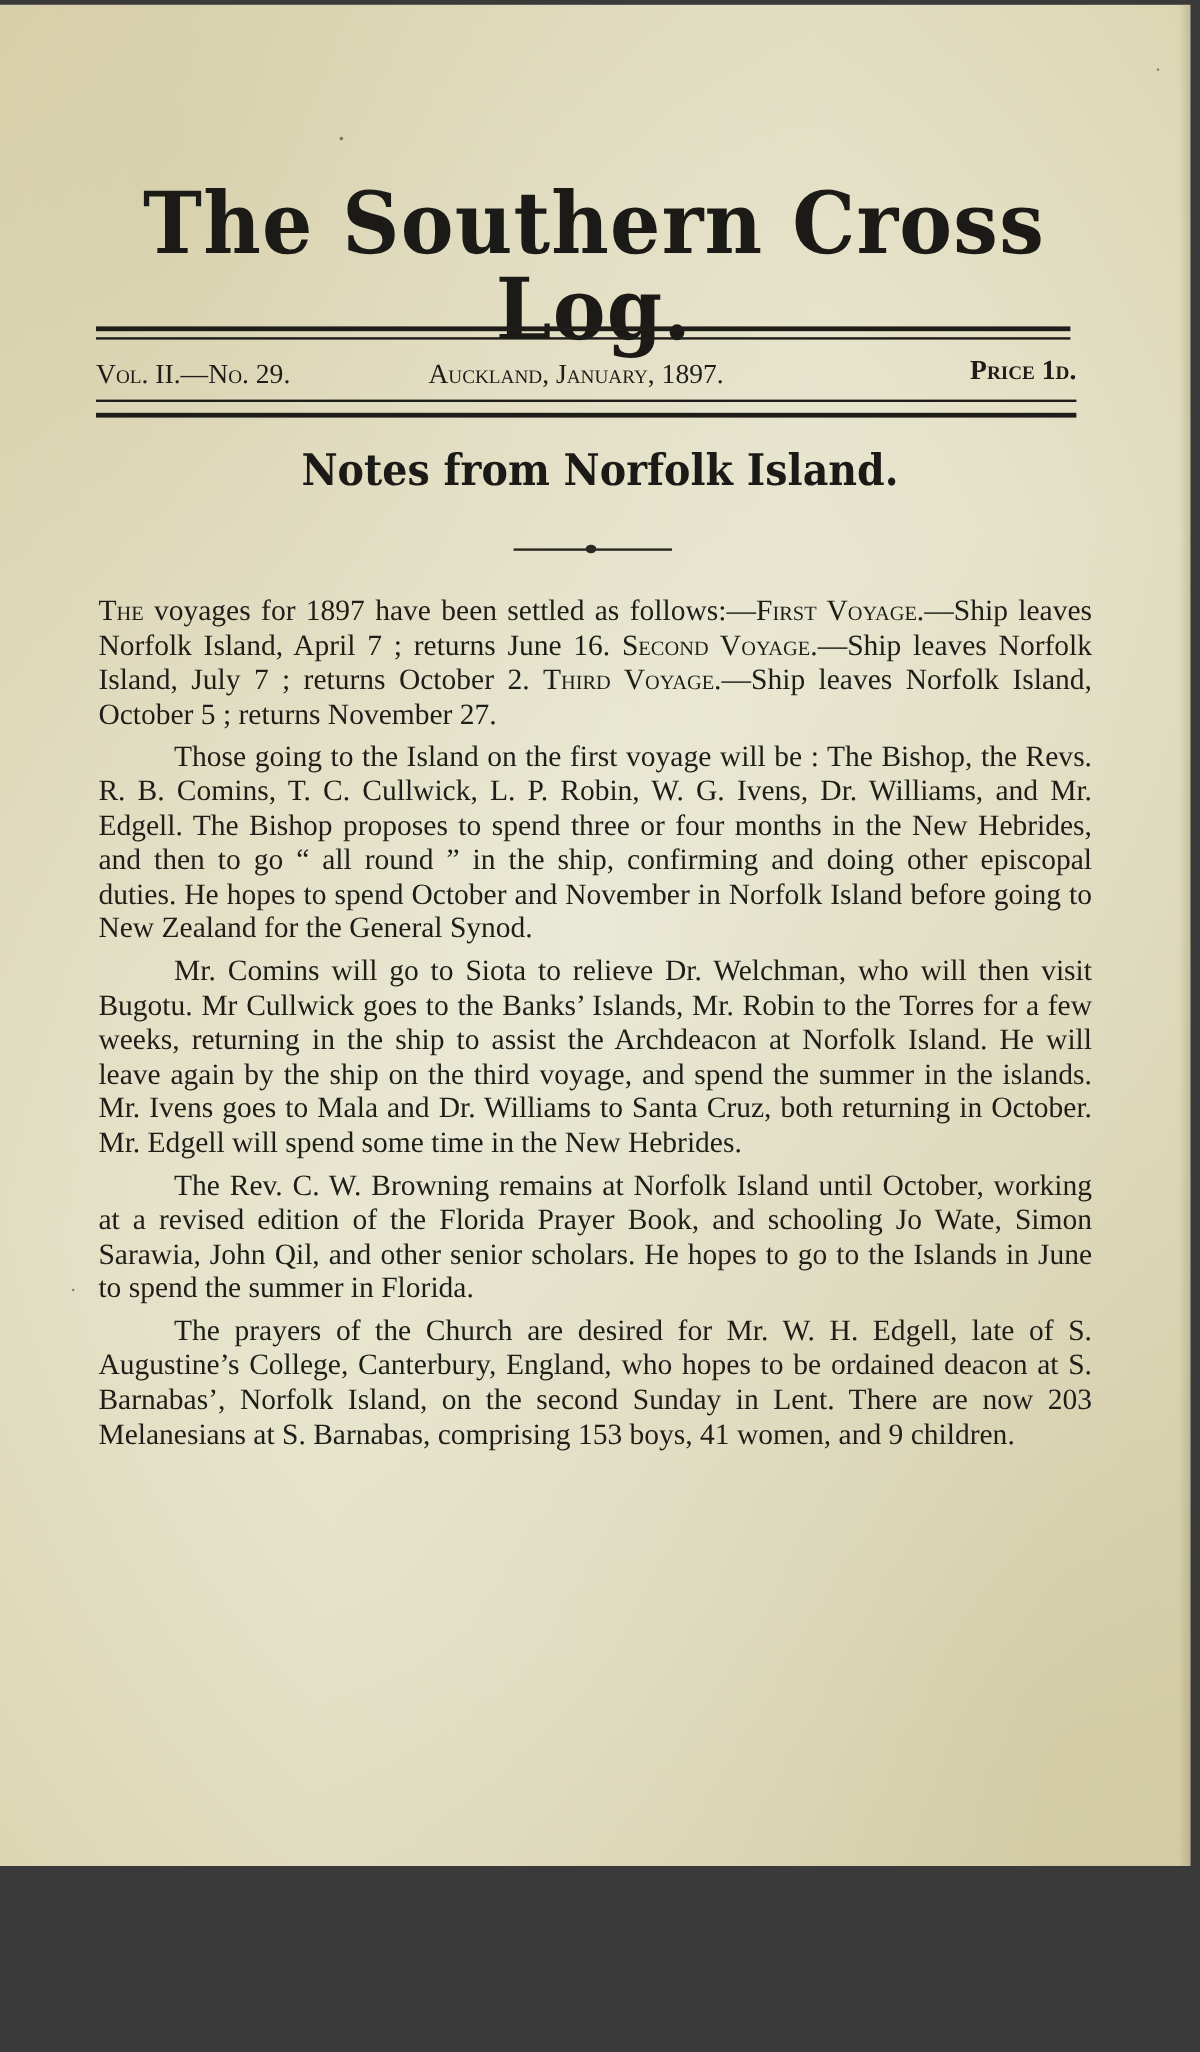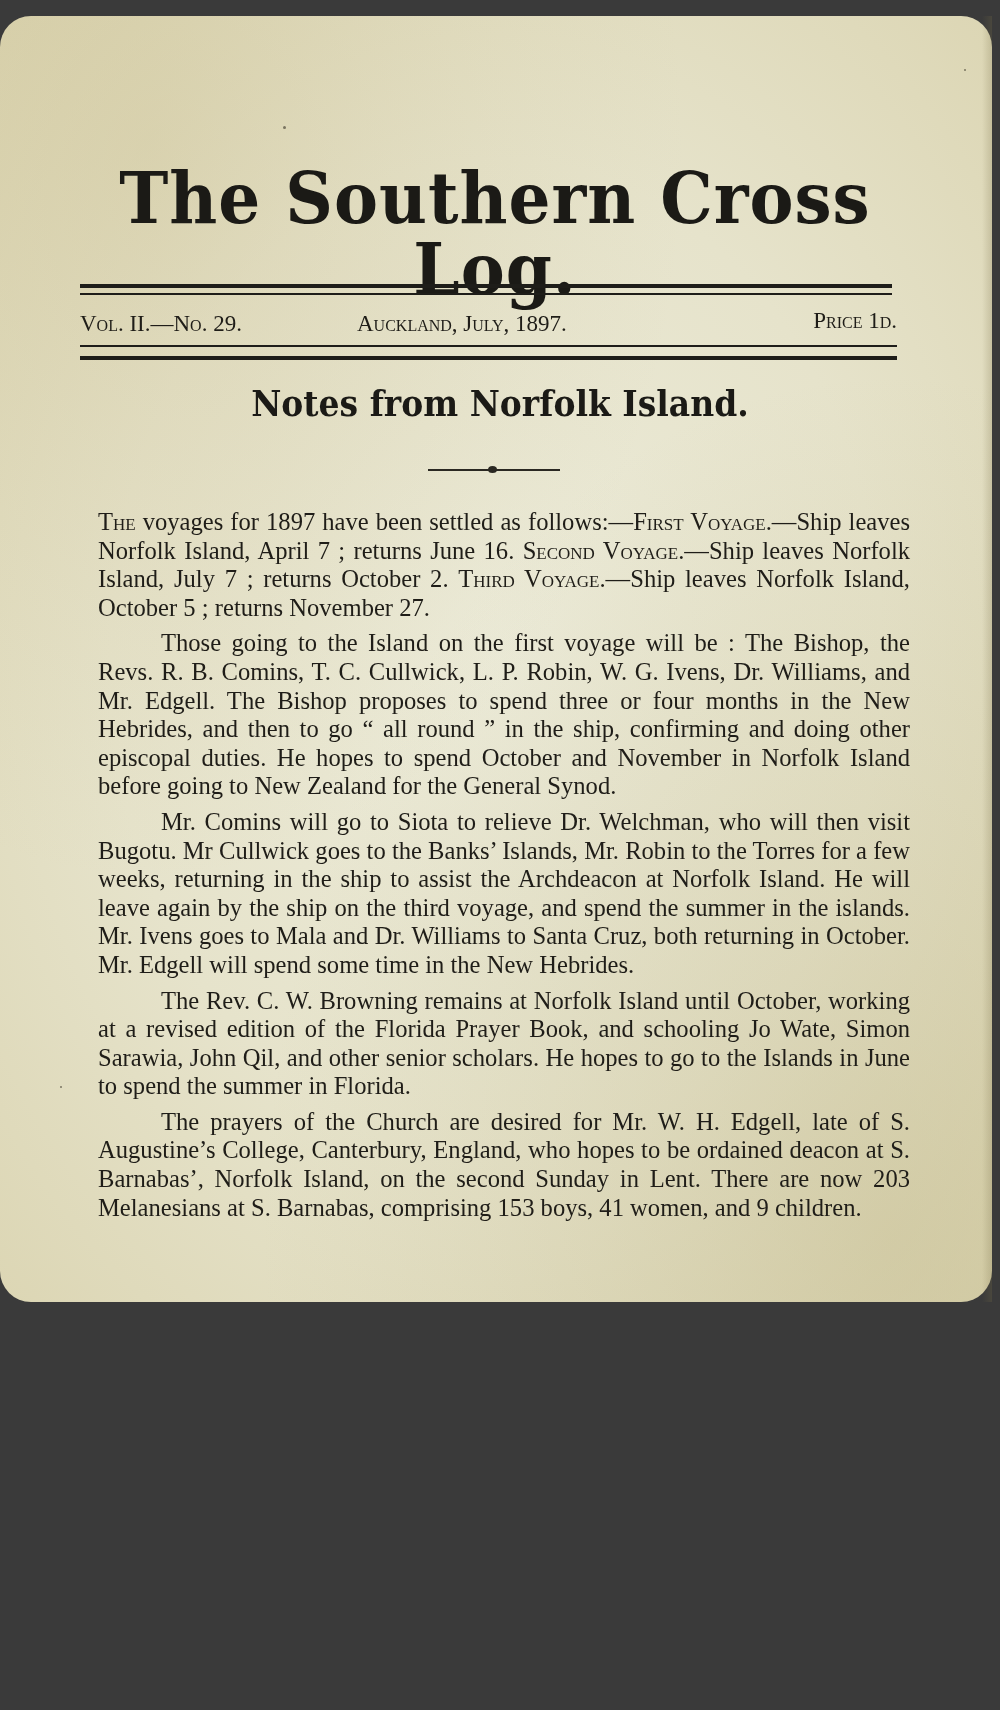--- a/index.html
+++ b/index.html
@@ -10,29 +10,28 @@
     width: 1000px;
     height: 1710px;
     position: relative;
     overflow: hidden;
     background: #3a3a3a;
     font-family: "Liberation Serif", "DejaVu Serif", serif;
   }
   .page {
     position: absolute;
     left: 0;
-    top: 16px;
+    top: 4px;
     width: 992px;
-    height: 1286px;
+    height: 1551px;
     background:
       radial-gradient(ellipse at 15% 10%, rgba(190,175,120,0.25), rgba(0,0,0,0) 45%),
       radial-gradient(ellipse at 90% 95%, rgba(185,175,125,0.35), rgba(0,0,0,0) 50%),
       radial-gradient(ellipse at 50% 50%, #ecebd9 0%, #e6e3cb 55%, #dcd6b4 100%);
     color: #1f1d18;
-    border-radius: 31px;
   }
   .page::after {
     content: "";
     position: absolute;
     right: 0; top: 0; bottom: 0;
     width: 10px;
     background: linear-gradient(to right, rgba(0,0,0,0), rgba(120,110,70,0.25));
   }
 
   
@@ -68,21 +67,21 @@
     font-variant: small-caps;
     color: #1f1d18;
   }
   .meta-row span {
     position: absolute;
     top: 5px;
     white-space: nowrap;
   }
   .meta-vol { left: 0; }
   .meta-place { left: 277px; }
-  .meta-price { right: 0; top: 2px !important; }
+  .meta-price { right: 0; top: 2px !important; font-weight: bold; }
 
   
   .section-title {
     position: absolute;
     left: 200px;
     top: 368px;
     width: 600px;
     text-align: center;
     font-family: "DejaVu Serif", "Liberation Serif", serif;
     font-weight: bold;
@@ -120,21 +119,21 @@
     position: absolute;
     left: 82px;
     top: 492px;
     width: 828px;
     font-size: 24.6px;
     line-height: 28.6px;
     color: #1f1d18;
     text-align: justify;
   }
   .body p {
-    margin: 0 0 7px 16px;
+    margin: 0 0 7px 0;
     text-indent: 63px;
   }
   .body p.first {
     text-indent: 0;
   }
   .sc {
     font-variant: small-caps;
   }
   .speck {
     position: absolute;
@@ -148,21 +147,21 @@
 
 <div class="page">
 
   <div class="masthead-title">The Southern Cross Log.</div>
 
   <div class="rule thick" style="top:268px;"></div>
   <div class="rule thin" style="top:277px;"></div>
 
   <div class="meta-row">
     <span class="meta-vol">Vol. II.—No. 29.</span>
-    <span class="meta-place">Auckland, July, 1897.</span>
+    <span class="meta-place">Auckland, January, 1897.</span>
     <span class="meta-price">Price 1d.</span>
   </div>
 
   <div class="rule thin" style="top:329px;left:80px;width:817px;"></div>
   <div class="rule thick" style="top:340px;left:80px;width:817px;"></div>
 
   <div class="section-title">Notes from Norfolk Island.</div>
 
   <div class="ornament">
     <div class="line"></div>

